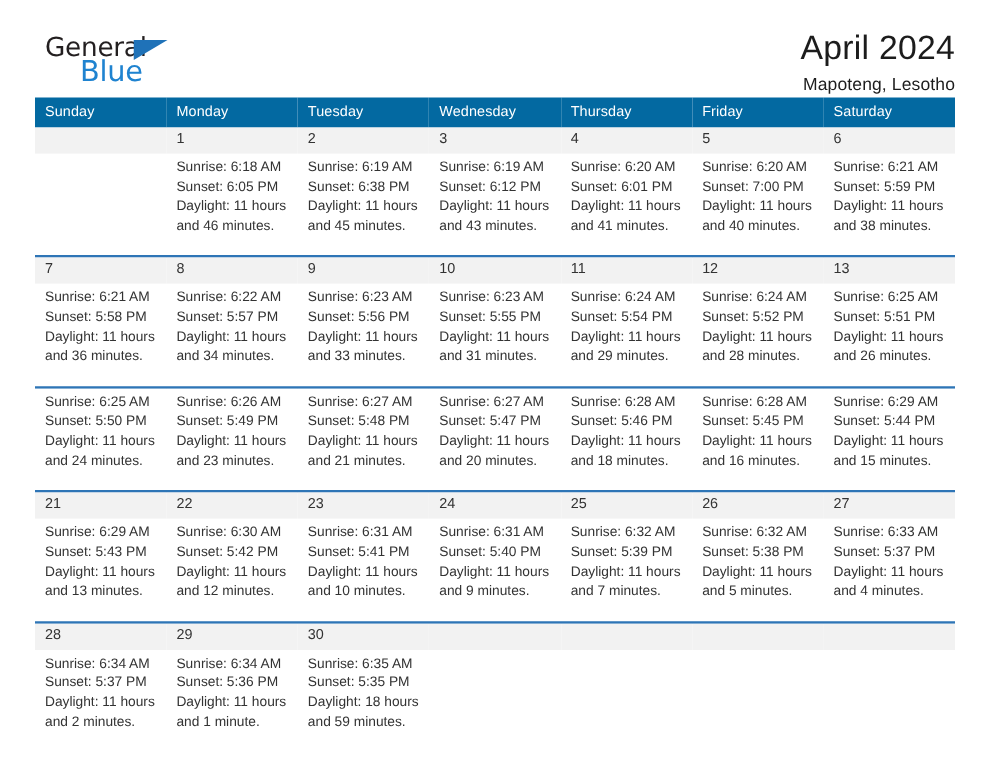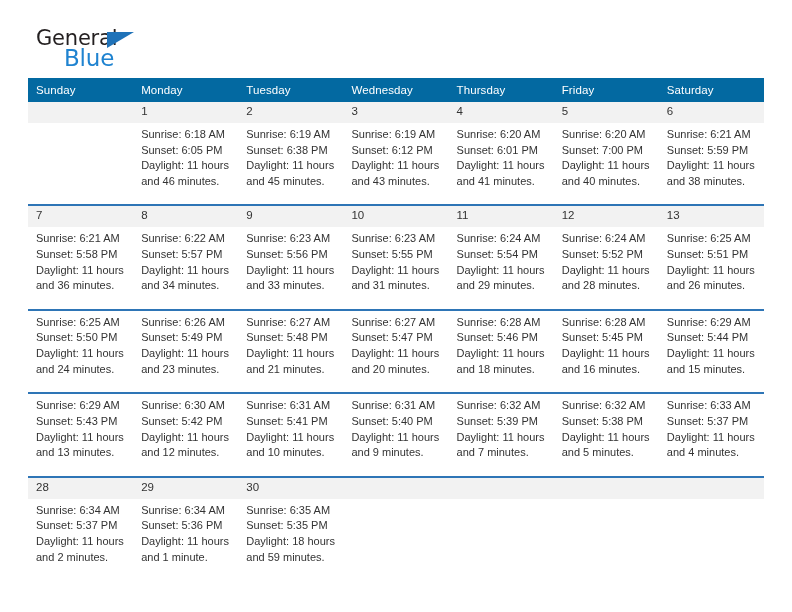--- a/index.html
+++ b/index.html
@@ -149,20 +149,24 @@
 <div class="page">
 
   <div class="topbar">
 
     <div class="brand">
       <span class="brand-general">General</span>
       <span class="brand-triangle"></span>
       <span class="brand-blue">Blue</span>
     </div>
 
+    <div class="titleblock">
+      <div class="cal-title">April 2024</div>
+      <div class="cal-subtitle">Mapoteng, Lesotho</div>
+    </div>
 
   </div>
 
   <table class="calendar">
     <colgroup>
       <col>
         <col>
         <col>
         <col>
         <col>
@@ -337,20 +341,29 @@
             <div class="line">Daylight: 11 hours</div>
             <div class="line">and 15 minutes.</div>
           </td>
         </tr>
         <tr class="week-gap">
           <td colspan="7"></td>
         </tr>
         <tr class="week-sep">
           <td colspan="7"></td>
         </tr>
+        <tr class="num-row">
+          <td>21</td>
+          <td>22</td>
+          <td>23</td>
+          <td>24</td>
+          <td>25</td>
+          <td>26</td>
+          <td>27</td>
+        </tr>
         <tr class="info-row">
           <td>
             <div class="line">Sunrise: 6:29 AM</div>
             <div class="line">Sunset: 5:43 PM</div>
             <div class="line">Daylight: 11 hours</div>
             <div class="line">and 13 minutes.</div>
           </td>
           <td>
             <div class="line">Sunrise: 6:30 AM</div>
             <div class="line">Sunset: 5:42 PM</div>

